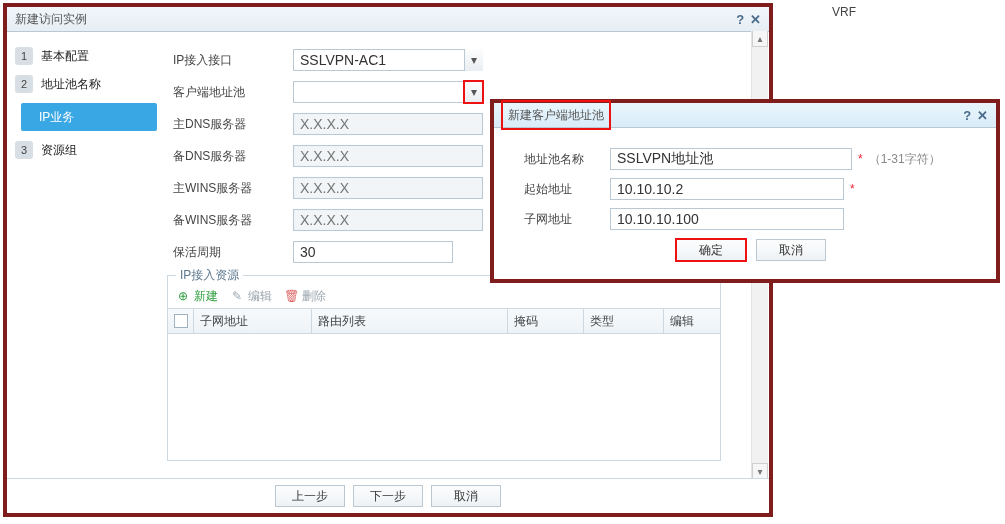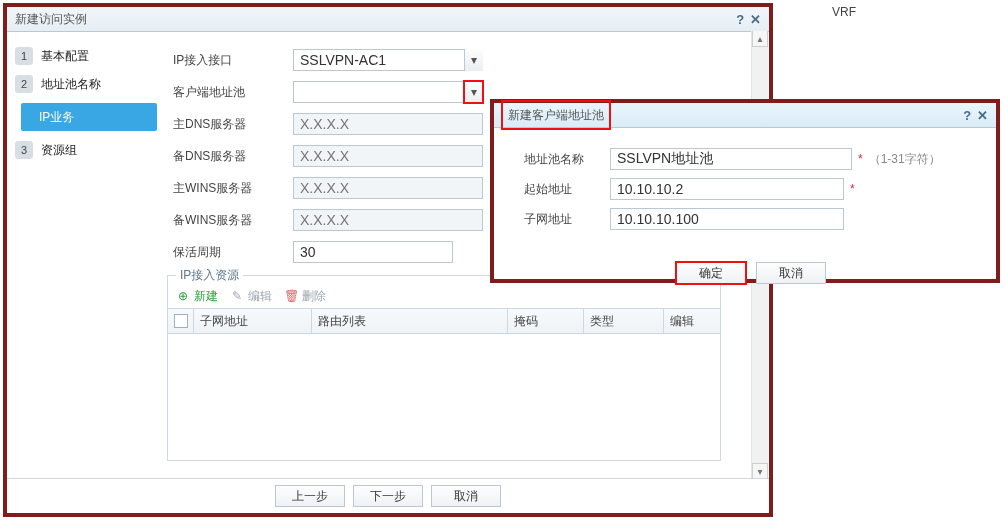--- a/index.html
+++ b/index.html
@@ -42,21 +42,21 @@
 .cb{width:12px;height:12px;border:1px solid #9fb2c1;background:#fff;display:inline-block;}
 .footer{position:absolute;left:0;right:0;bottom:0;height:34px;border-top:1px solid #cdd8e1;display:flex;align-items:center;justify-content:center;gap:8px;background:#fff;}
 .btn{height:22px;min-width:70px;border:1px solid #b9c8d3;background:linear-gradient(#fdfdfd,#eef2f5);padding:0 12px;font-size:12px;font-family:inherit;color:#333;cursor:pointer;}
 .vrf{position:absolute;left:832px;top:5px;color:#444;}
 .panel-pop{left:490px;top:99px;width:510px;height:184px;}
 .pop-body{padding:16px 18px 0 30px;}
 .pop-row{display:flex;align-items:center;height:30px;}
 .pop-row label{width:86px;color:#444;}
 .req-mark{color:#e23;margin-left:6px;}
 .hint{color:#888;margin-left:6px;}
-.pop-footer{display:flex;justify-content:center;gap:10px;margin-top:28px;}
+.pop-footer{display:flex;justify-content:center;gap:10px;margin-top:5px;}
 </style>
 </head>
 <body>
 <div class="stage">
 
 <span class="vrf">VRF</span>
 
 <div class="panel panel-main">
   <div class="panel-title">
     <span class="title-text">新建访问实例</span>

